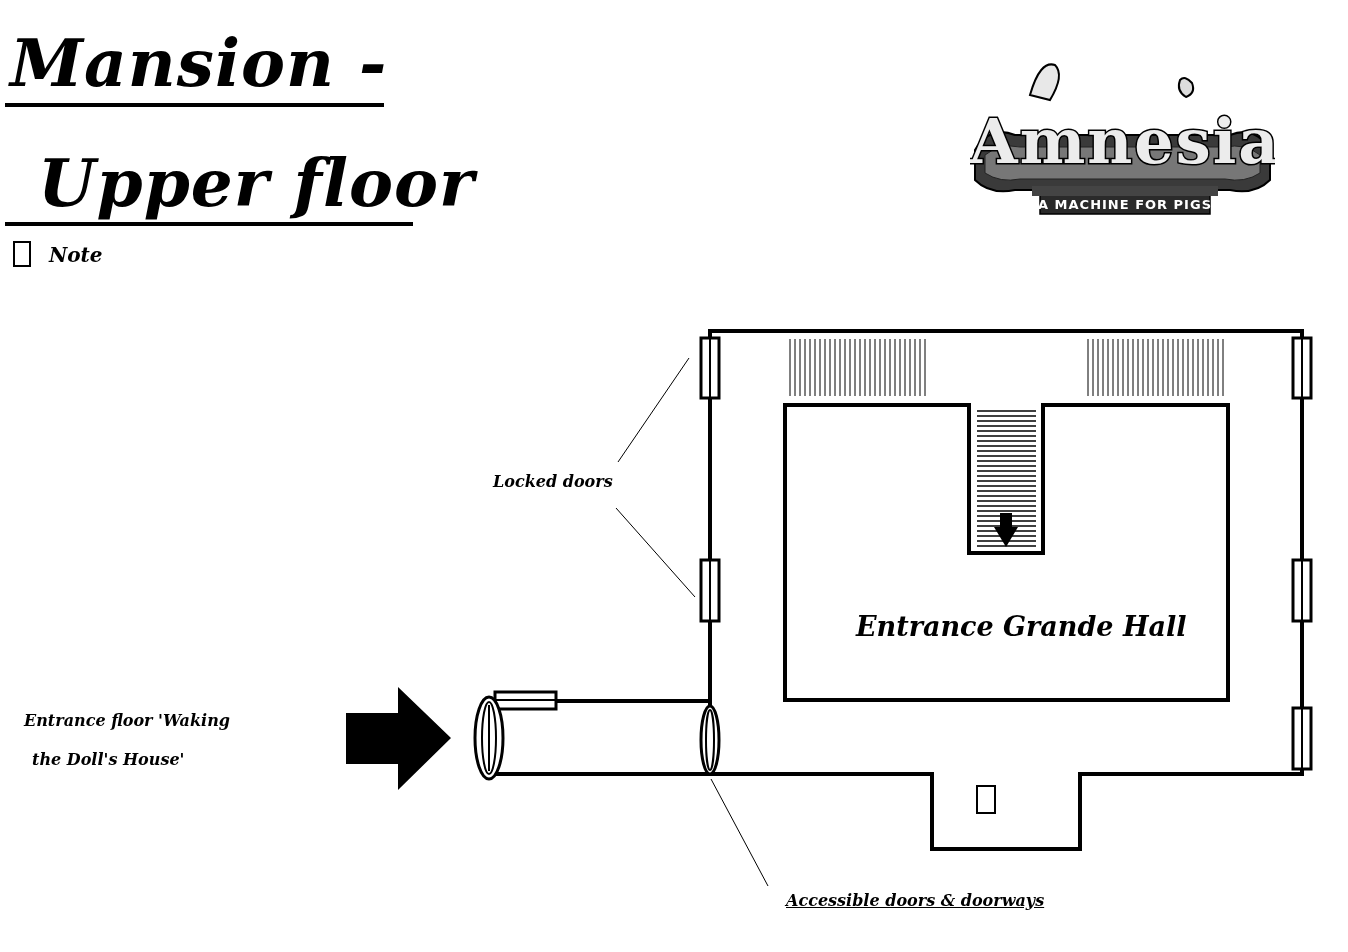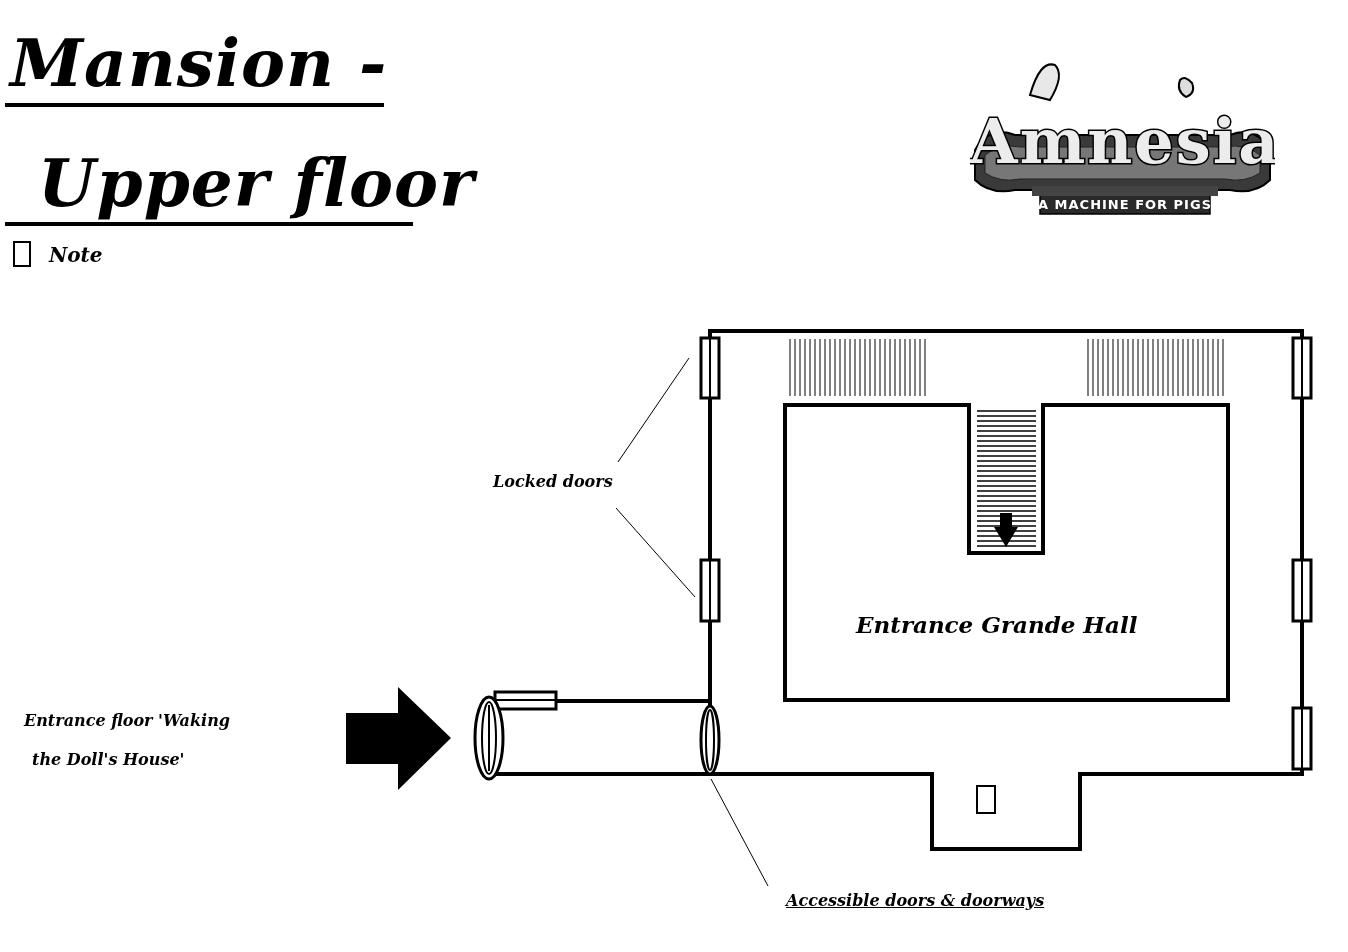--- a/index.html
+++ b/index.html
@@ -181,16 +181,16 @@
   <path d="M346 713 L398 713 L398 687 L451 738 L398 790 L398 764 L346 764 Z" fill="#000"></path>
 
   <g stroke="#000" stroke-width="1">
     <line x1="689" y1="358" x2="618" y2="462"></line>
     <line x1="616" y1="508" x2="695" y2="597"></line>
     <line x1="711" y1="779" x2="768" y2="886"></line>
   </g>
 </svg>
 
 <div class="label" style="left:493px; top:472px;">Locked doors</div>
-<div class="label" style="left:856px; top:611px; font-size:23px;">Entrance Grande Hall</div>
+<div class="label" style="left:856px; top:611px; font-size:27px;">Entrance Grande Hall</div>
 <div class="label" style="left:24px; top:711px;">Entrance floor 'Waking</div>
 <div class="label" style="left:24px; top:750px;margin-left:8px;">the Doll's House'</div>
 <div class="label" style="left:786px; top:891px;text-decoration:underline;">Accessible doors &amp; doorways</div>
 
 </body></html>

